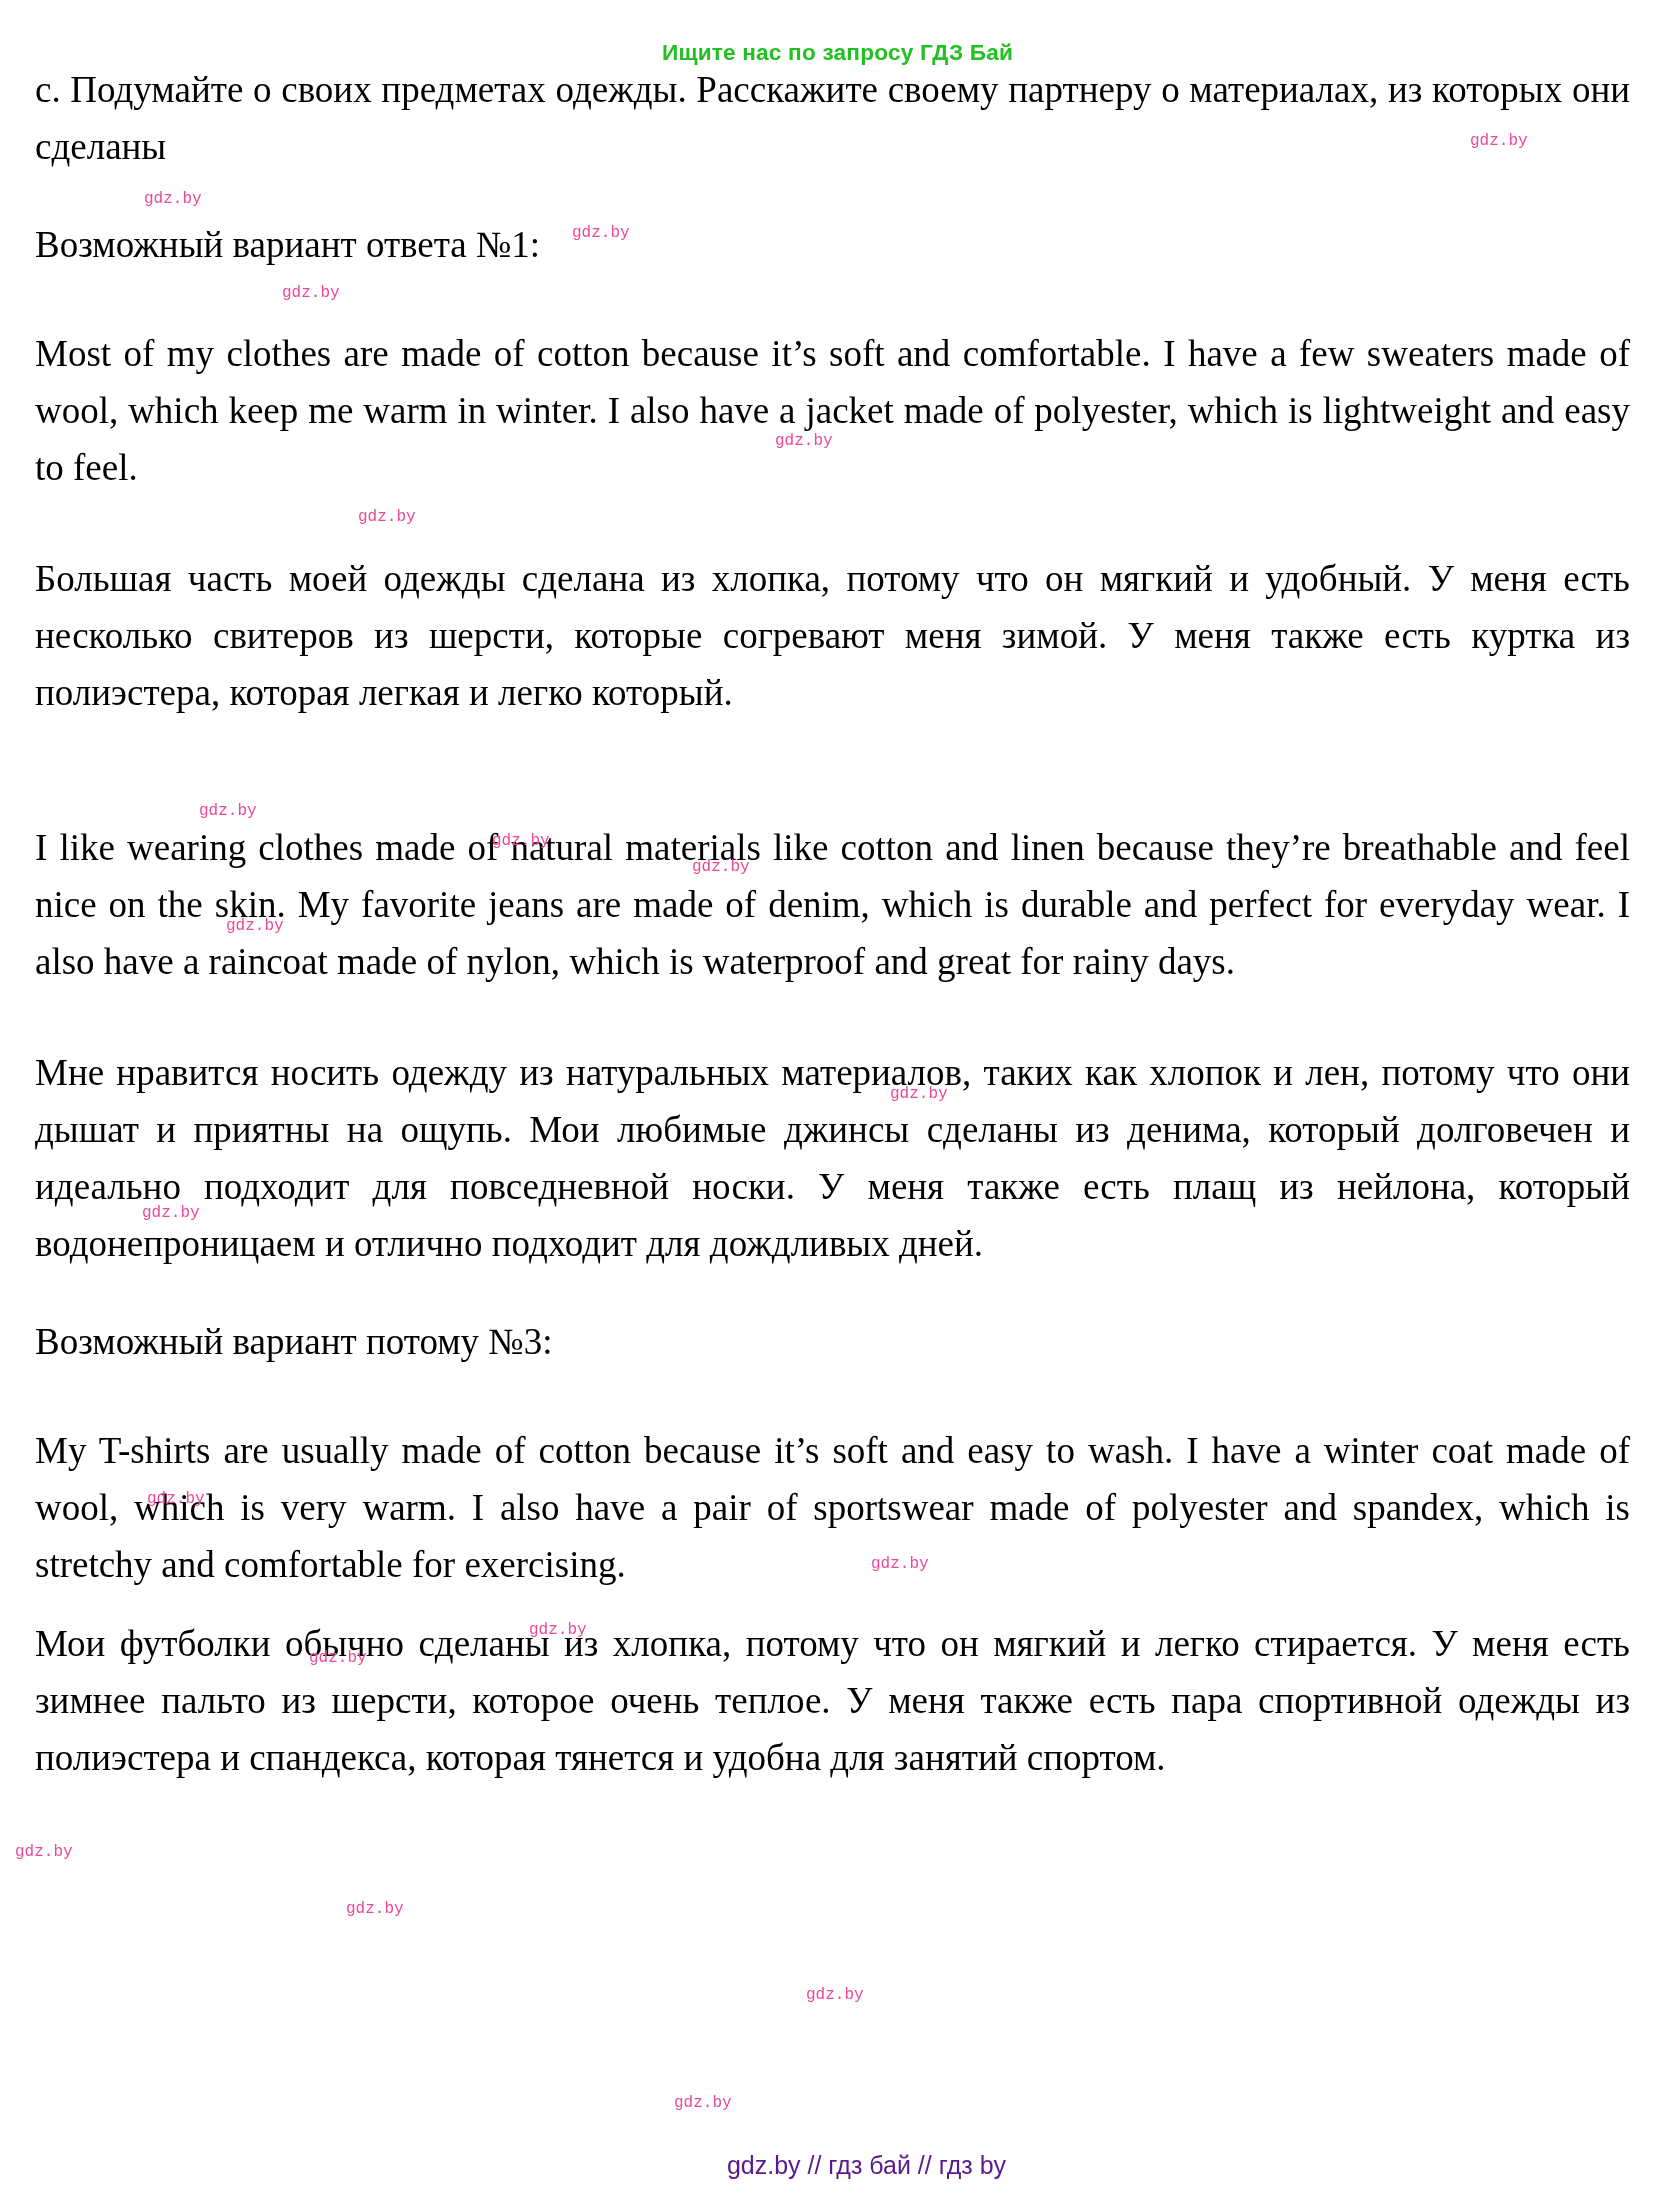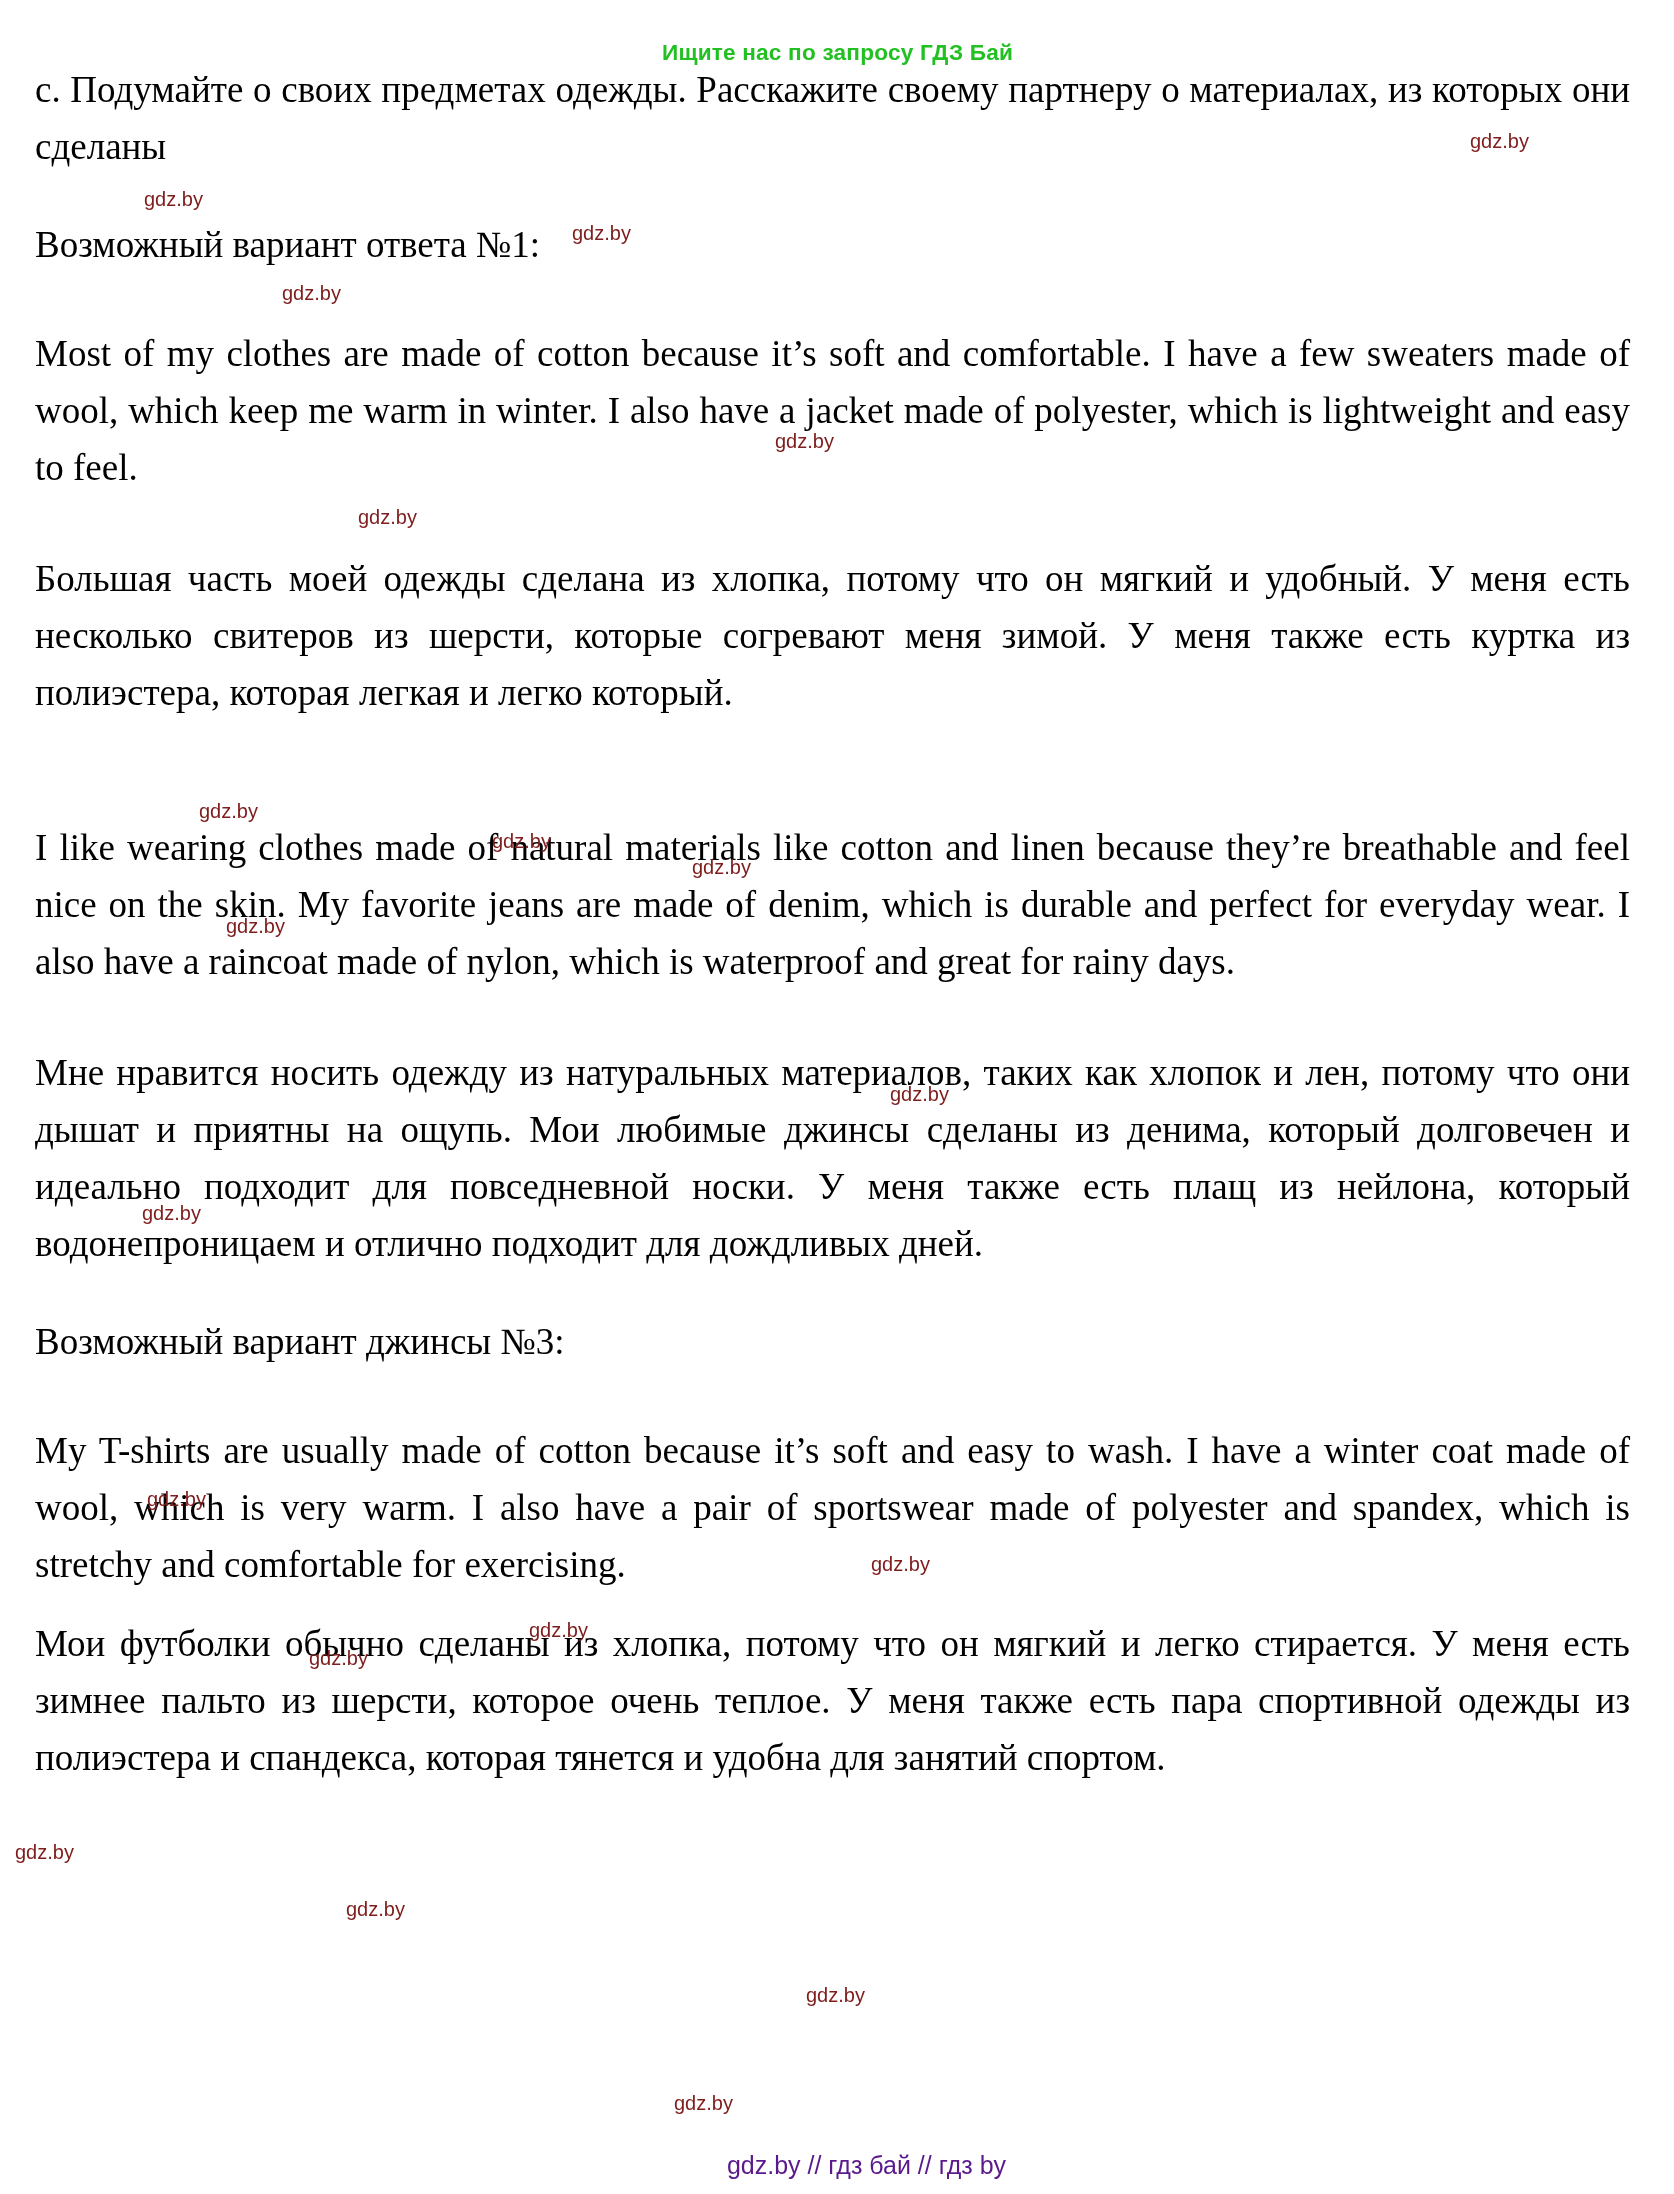--- a/index.html
+++ b/index.html
@@ -67,24 +67,24 @@
     font-size: 37px;
     line-height: 52px;
     margin: 0;
     text-align: left;
     white-space: nowrap;
   }
 
   
   .wm {
     position: absolute;
-    font-family: Liberation Sans, sans-serif;
-    font-size: 20px;
+    font-family: Liberation Mono, monospace;
+    font-size: 16px;
     line-height: 22px;
-    color: #7f1d1d;
+    color: #ec4899;
     white-space: nowrap;
     pointer-events: none;
   }
 
   
   .footer {
     position: absolute;
     left: 0;
     bottom: 15px;
     width: 1675px;
@@ -126,21 +126,21 @@
     <div class="spacer-lg"></div>
 
     <p class="para last-line-left">I like wearing clothes made of natural materials like cotton and linen because they’re breathable and feel nice on the skin. My favorite jeans are made of denim, which is durable and perfect for everyday wear. I also have a raincoat made of nylon, which is waterproof and great for rainy days.</p>
 
     <div class="spacer-lg"></div>
 
     <p class="para last-line-left">Мне нравится носить одежду из натуральных материалов, таких как хлопок и лен, потому что они дышат и приятны на ощупь. Мои любимые джинсы сделаны из денима, который долговечен и идеально подходит для повседневной носки. У меня также есть плащ из нейлона, который водонепроницаем и отлично подходит для дождливых дней.</p>
 
     <div class="spacer-md"></div>
 
-    <p class="heading-line">Возможный вариант джинсы №3:</p>
+    <p class="heading-line">Возможный вариант потому №3:</p>
 
     <div class="spacer-lg"></div>
 
     <p class="para last-line-left">My T-shirts are usually made of cotton because it’s soft and easy to wash. I have a winter coat made of wool, which is very warm. I also have a pair of sportswear made of polyester and spandex, which is stretchy and comfortable for exercising.</p>
 
     <div class="spacer-sm"></div>
 
     <p class="para last-line-left">Мои футболки обычно сделаны из хлопка, потому что он мягкий и легко стирается. У меня есть зимнее пальто из шерсти, которое очень теплое. У меня также есть пара спортивной одежды из полиэстера и спандекса, которая тянется и удобна для занятий спортом.</p>
 
   </div>

